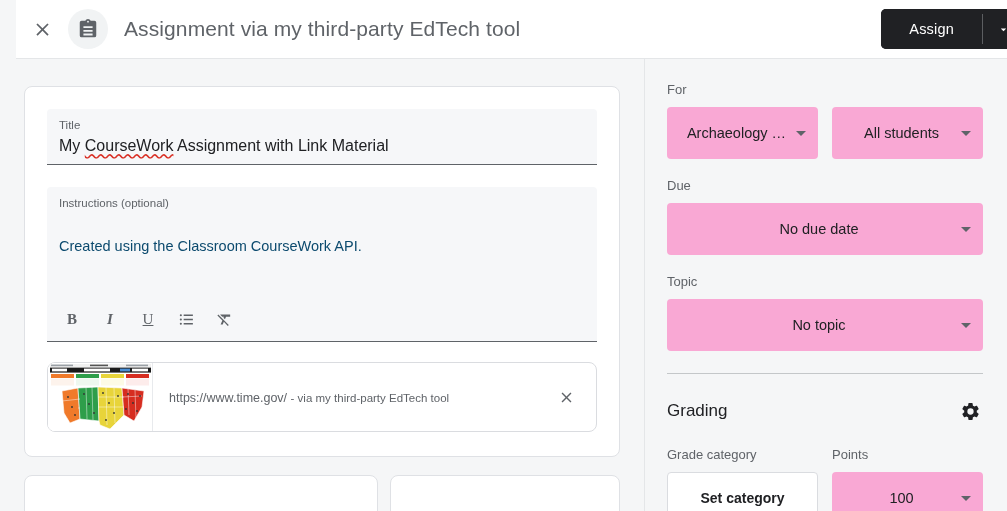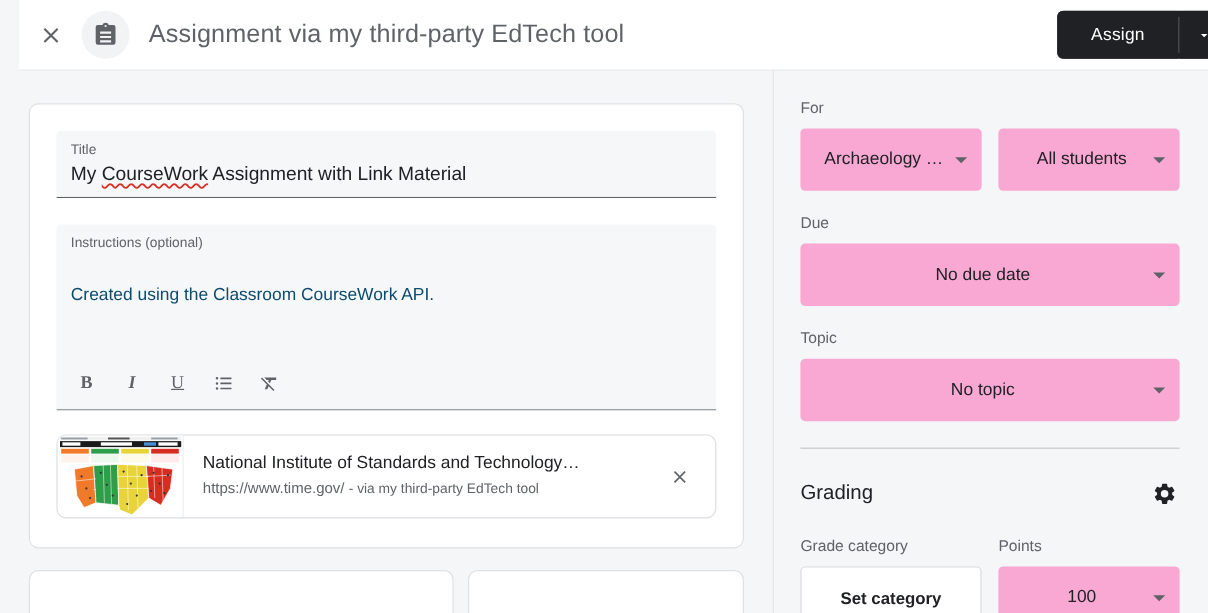--- a/index.html
+++ b/index.html
@@ -339,21 +339,20 @@
                   <circle cx="58" cy="57" r="0.9"></circle>
                 <circle cx="80" cy="31" r="0.9"></circle>
                   <circle cx="85" cy="40" r="0.9"></circle>
                   <circle cx="89" cy="48" r="0.9"></circle>
                 <circle cx="92" cy="33" r="0.9"></circle>
                   <circle cx="78" cy="46" r="0.9"></circle>
               </g>
             </svg>
           </div>
           <div class="attach-info">
-            <div class="attach-title">National Institute of Standards and Technology…</div>
             <div class="attach-sub"><span>https://www.time.gov/</span> <span class="via">- via my third-party EdTech tool</span></div>
           </div>
           <div class="attach-close">
             <svg width="17" height="17" viewBox="0 0 24 24">
               <path fill="#5f6368" d="M19 6.41L17.59 5 12 10.59 6.41 5 5 6.41 10.59 12 5 17.59 6.41 19 12 13.41 17.59 19 19 17.59 13.41 12z"></path>
             </svg>
           </div>
         </div>
       </div>
 

